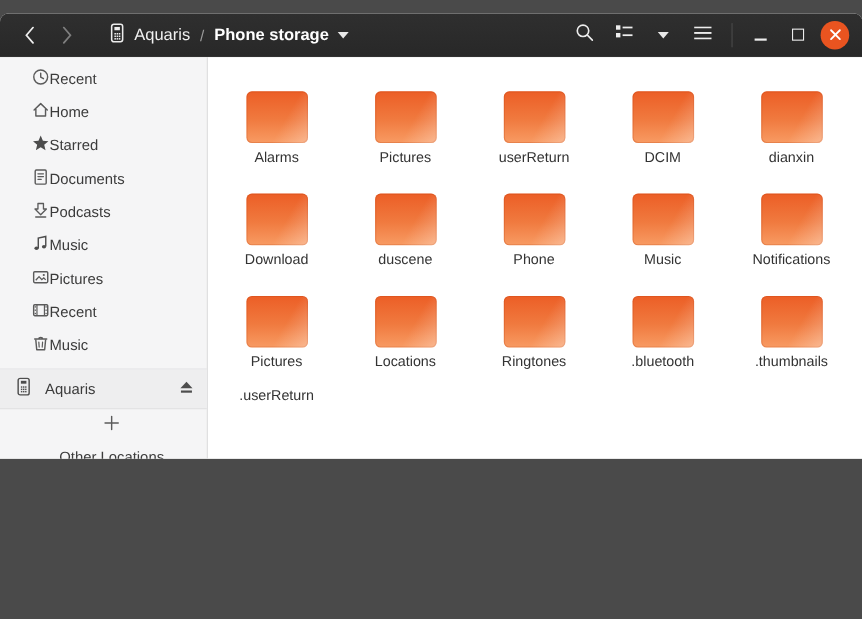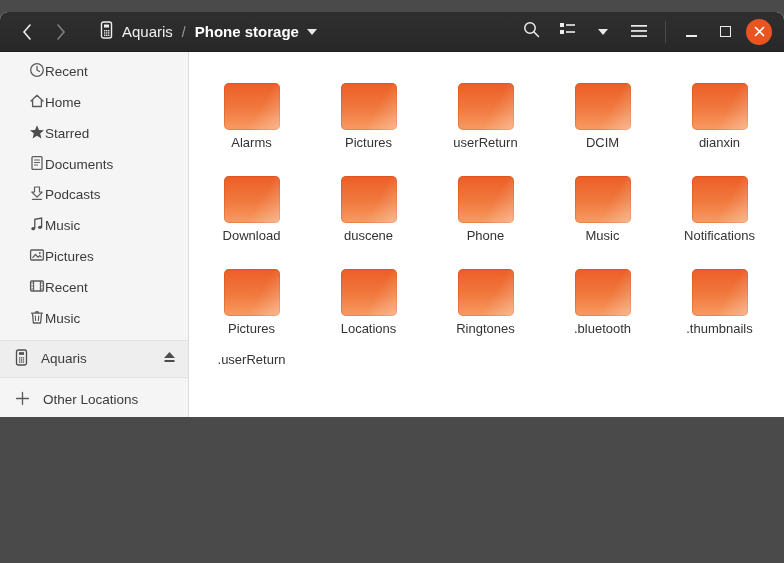--- a/index.html
+++ b/index.html
@@ -29,21 +29,21 @@
   .body { flex:1; display:flex; min-height:0; }
 
   
   .sidebar { width:189px; flex:0 0 189px; background:#f5f5f6; border-right:1px solid #dbdbdc; padding-top:4px; display:flex; flex-direction:column; font-size:13.5px; color:#3b3b3b; }
   .side-item { height:36px; display:flex; align-items:center; padding-left:29px; cursor:default; }
   .side-item svg { flex:0 0 16px; }
   .side-sep { height:1px; background:#e2e2e3; margin:6px 0 0 0; }
   .device-row { height:43px; display:flex; align-items:center; gap:13px; padding-left:15px; background:#eeeeef; border-bottom:1px solid #e2e2e3; }
   .device-row .grow { flex:1; }
   .eject { margin-right:12px; }
-  .other-row { height:40px; display:flex; align-items:center; gap:13px; padding-left:15px; margin-top:5px; }
+  .other-row { height:40px; display:flex; align-items:center; gap:13px; padding-left:15px; margin-top:5px;flex-direction:column; }
 
   
   .content { flex:1; background:#ffffff; padding:16px 0 0 4px; overflow:hidden; }
   .grid { display:grid; grid-template-columns:repeat(5,117px); grid-auto-rows:93px; }
   .cell { display:flex; flex-direction:column; align-items:center; }
   .icon-slot { height:62px; display:flex; align-items:flex-end; justify-content:center; }
   .label { margin-top:5px; font-size:13px; color:#333; max-width:114px; white-space:nowrap; }
 
   
   .folder { position:relative; width:56px; height:47px; border-radius:5px;

